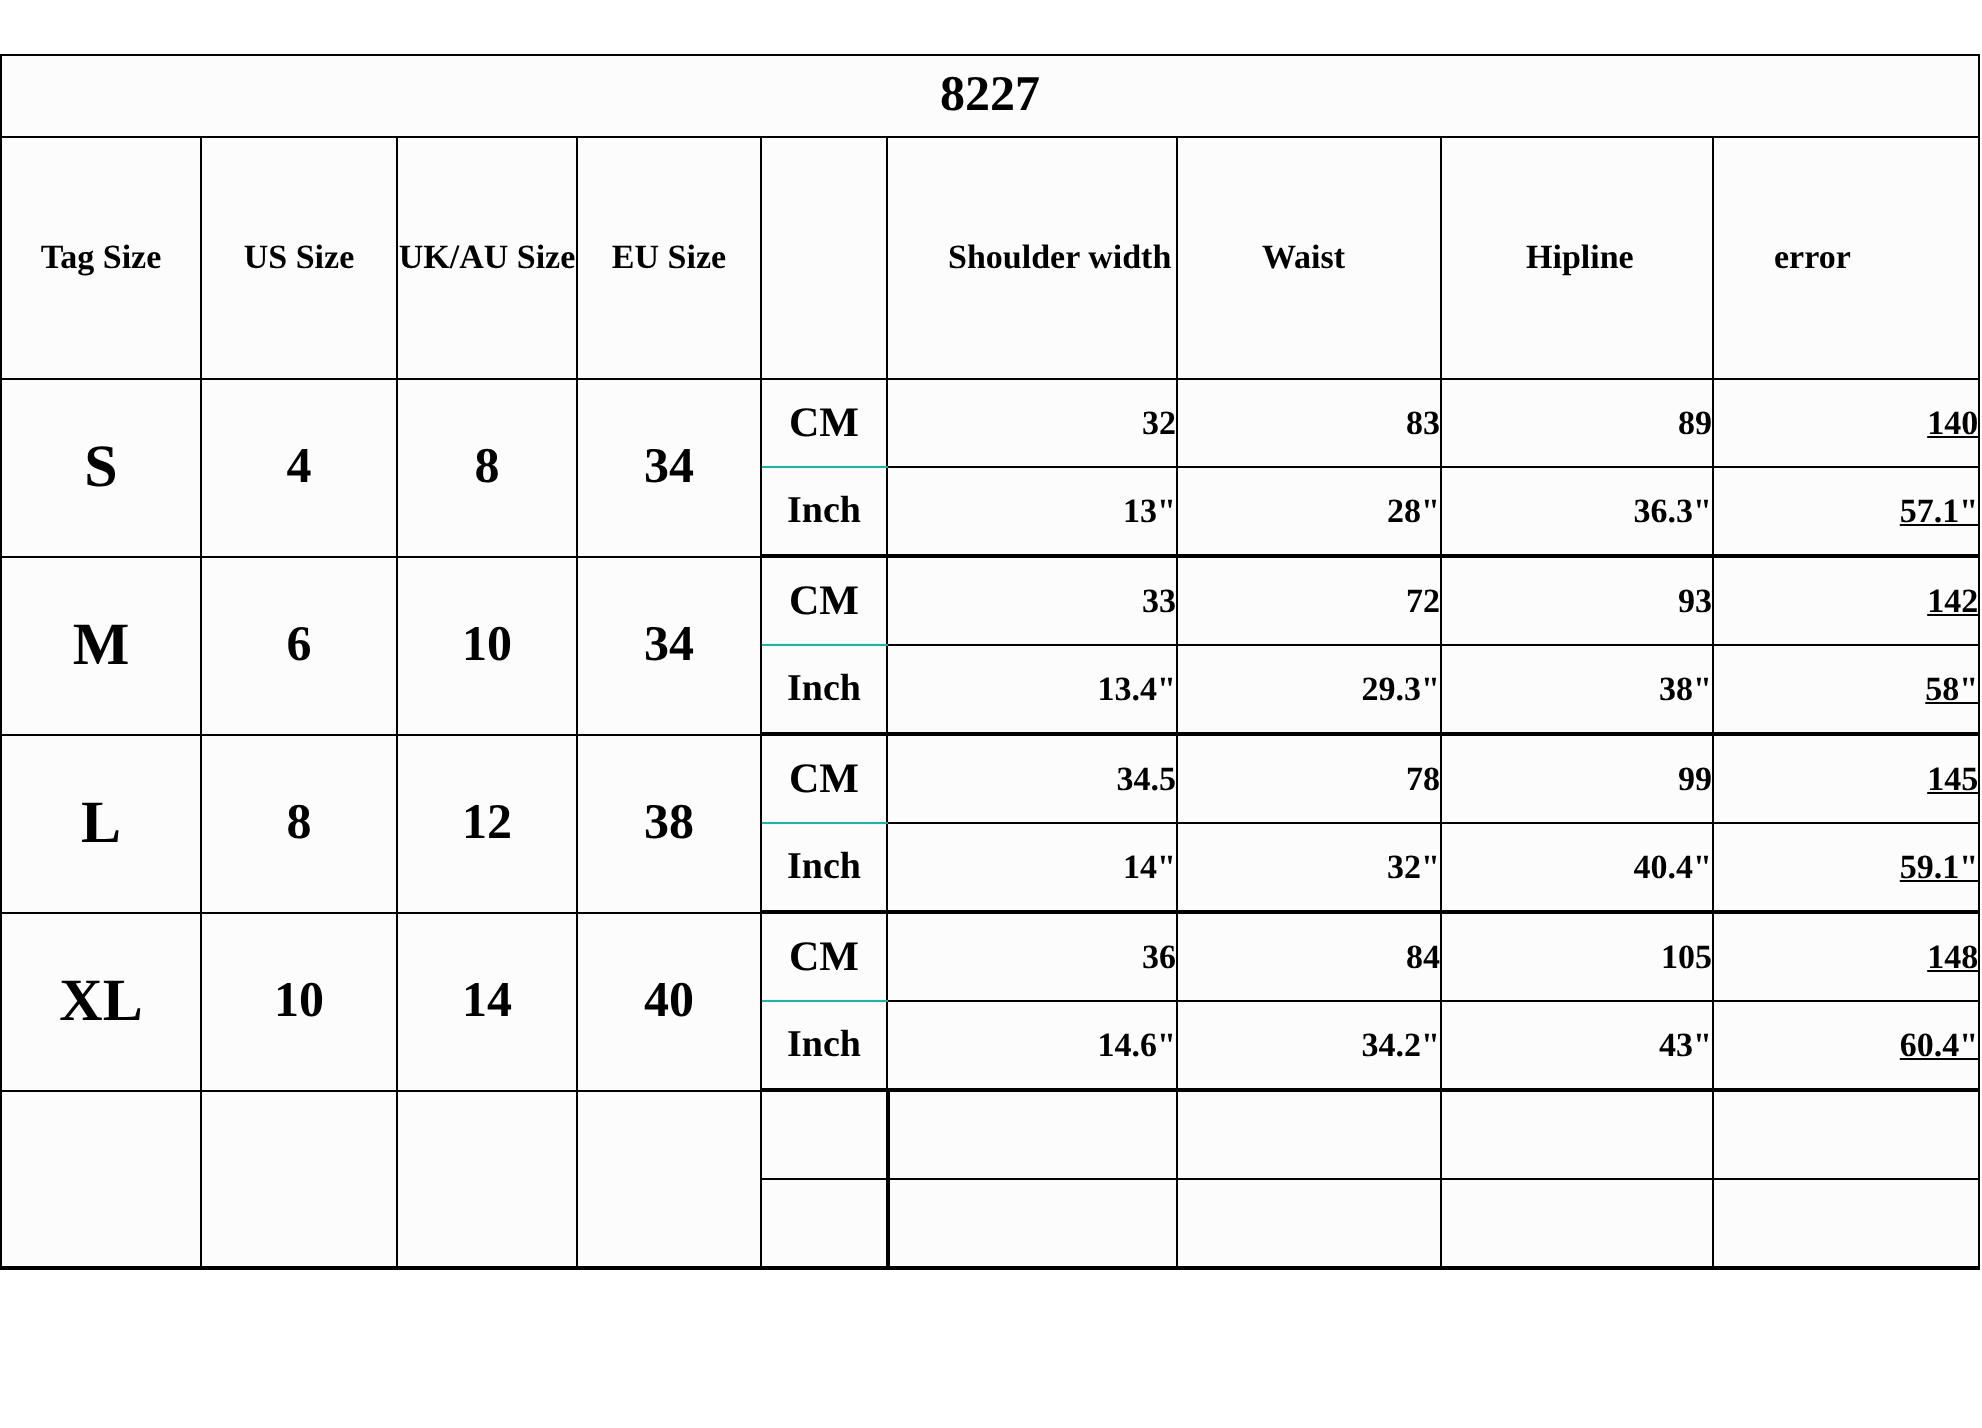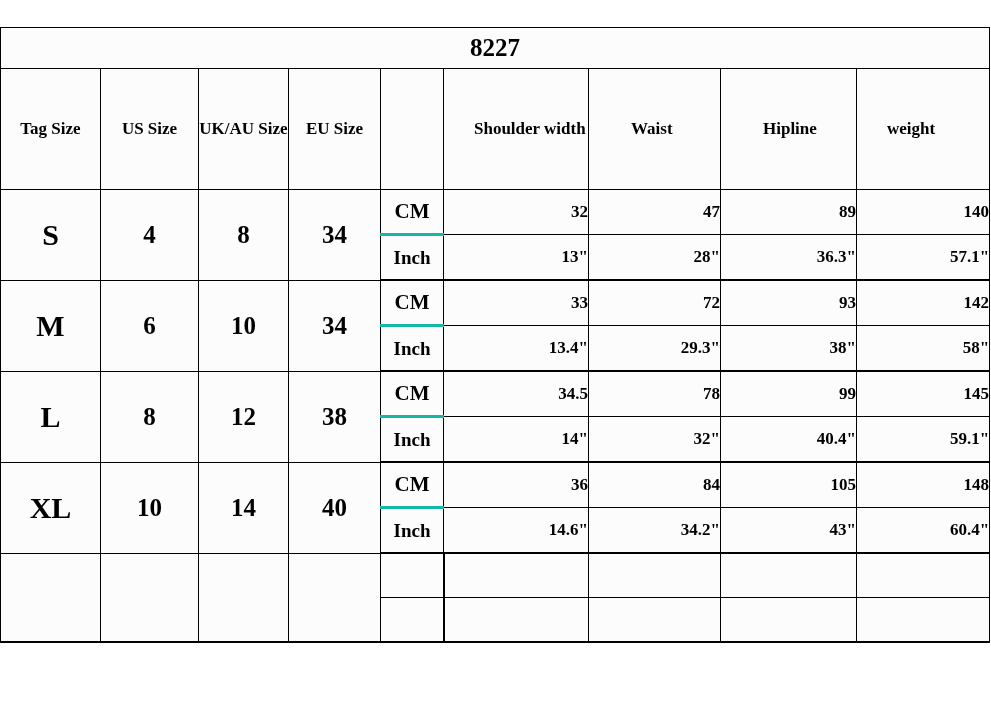--- a/index.html
+++ b/index.html
@@ -110,42 +110,42 @@
     font-weight: bold;
   }
   td.unit-cell.inch {
     font-size: 19px;
     font-weight: bold;
   }
   td.unit-cell.row-end {
     border-bottom: 2px solid #000;
   }
   td.unit-cell.mid {
-    border-bottom: 3px solid #14b8a6;
+    border-bottom: 1px solid #14b8a6;
   }
 
   
   td.val-cell {
     text-align: right;
     padding-left: 32px;
     font-size: 17px;
     font-weight: bold;
     height: 43px;
     border-left: 2px solid #000;
     border-right: 2px solid #000;
   }
   td.val-cell.mid {
     border-bottom: 1px solid #000;
   }
   td.val-cell.row-end {
     border-bottom: 2px solid #000;
   }
   td.val-cell.c-waist   { padding-left: 48px; }
   td.val-cell.c-hipline { padding-left: 42px; }
-  td.val-cell.c-length  { padding-left: 38px; }
+  td.val-cell.c-length  { padding-left: 38px; text-decoration: underline; }
 
   
   td.empty-cell {
     height: 43px;
     border-left: 2px solid #000;
     border-right: 2px solid #000;
   }
   td.empty-cell.unit-col {
     border-left: 1px solid #000;
     border-right: 2px solid #000;
@@ -197,31 +197,31 @@
 
       <tr>
         <td class="head-cell">Tag Size</td>
         <td class="head-cell">US Size</td>
         <td class="head-cell">UK/AU Size</td>
         <td class="head-cell">EU Size</td>
         <td class="head-cell unit-head"></td>
         <td class="head-cell meas-head">Shoulder width</td>
         <td class="head-cell meas-head center-ish">Waist</td>
         <td class="head-cell meas-head center-ish">Hipline</td>
-        <td class="head-cell meas-head">weight</td>
+        <td class="head-cell meas-head">error</td>
       </tr>
 
       <tr>
         <td class="size-cell" rowspan="2">S</td>
         <td class="num-cell" rowspan="2">4</td>
         <td class="num-cell" rowspan="2">8</td>
         <td class="num-cell" rowspan="2">34</td>
         <td class="unit-cell cm mid">CM</td>
         <td class="val-cell mid">32</td>
-        <td class="val-cell mid c-waist">47</td>
+        <td class="val-cell mid c-waist">83</td>
         <td class="val-cell mid c-hipline">89</td>
         <td class="val-cell mid c-length">140</td>
       </tr>
 
       <tr>
         <td class="unit-cell inch row-end">Inch</td>
         <td class="val-cell row-end">13"</td>
         <td class="val-cell row-end c-waist">28"</td>
         <td class="val-cell row-end c-hipline">36.3"</td>
         <td class="val-cell row-end c-length">57.1"</td>

